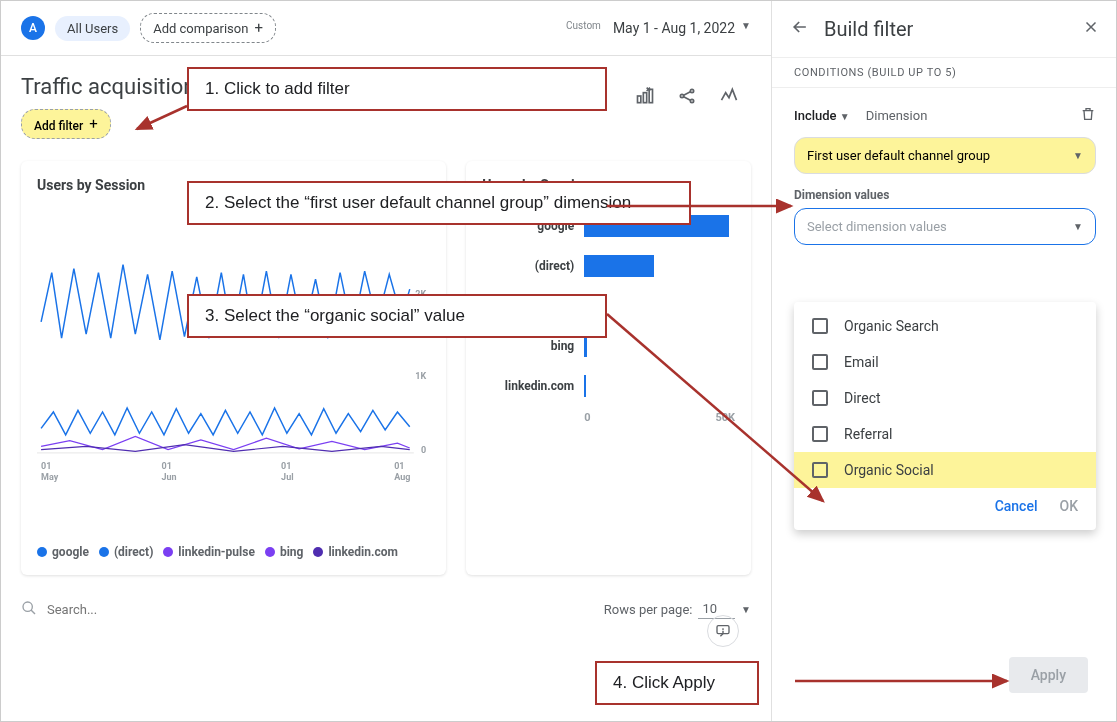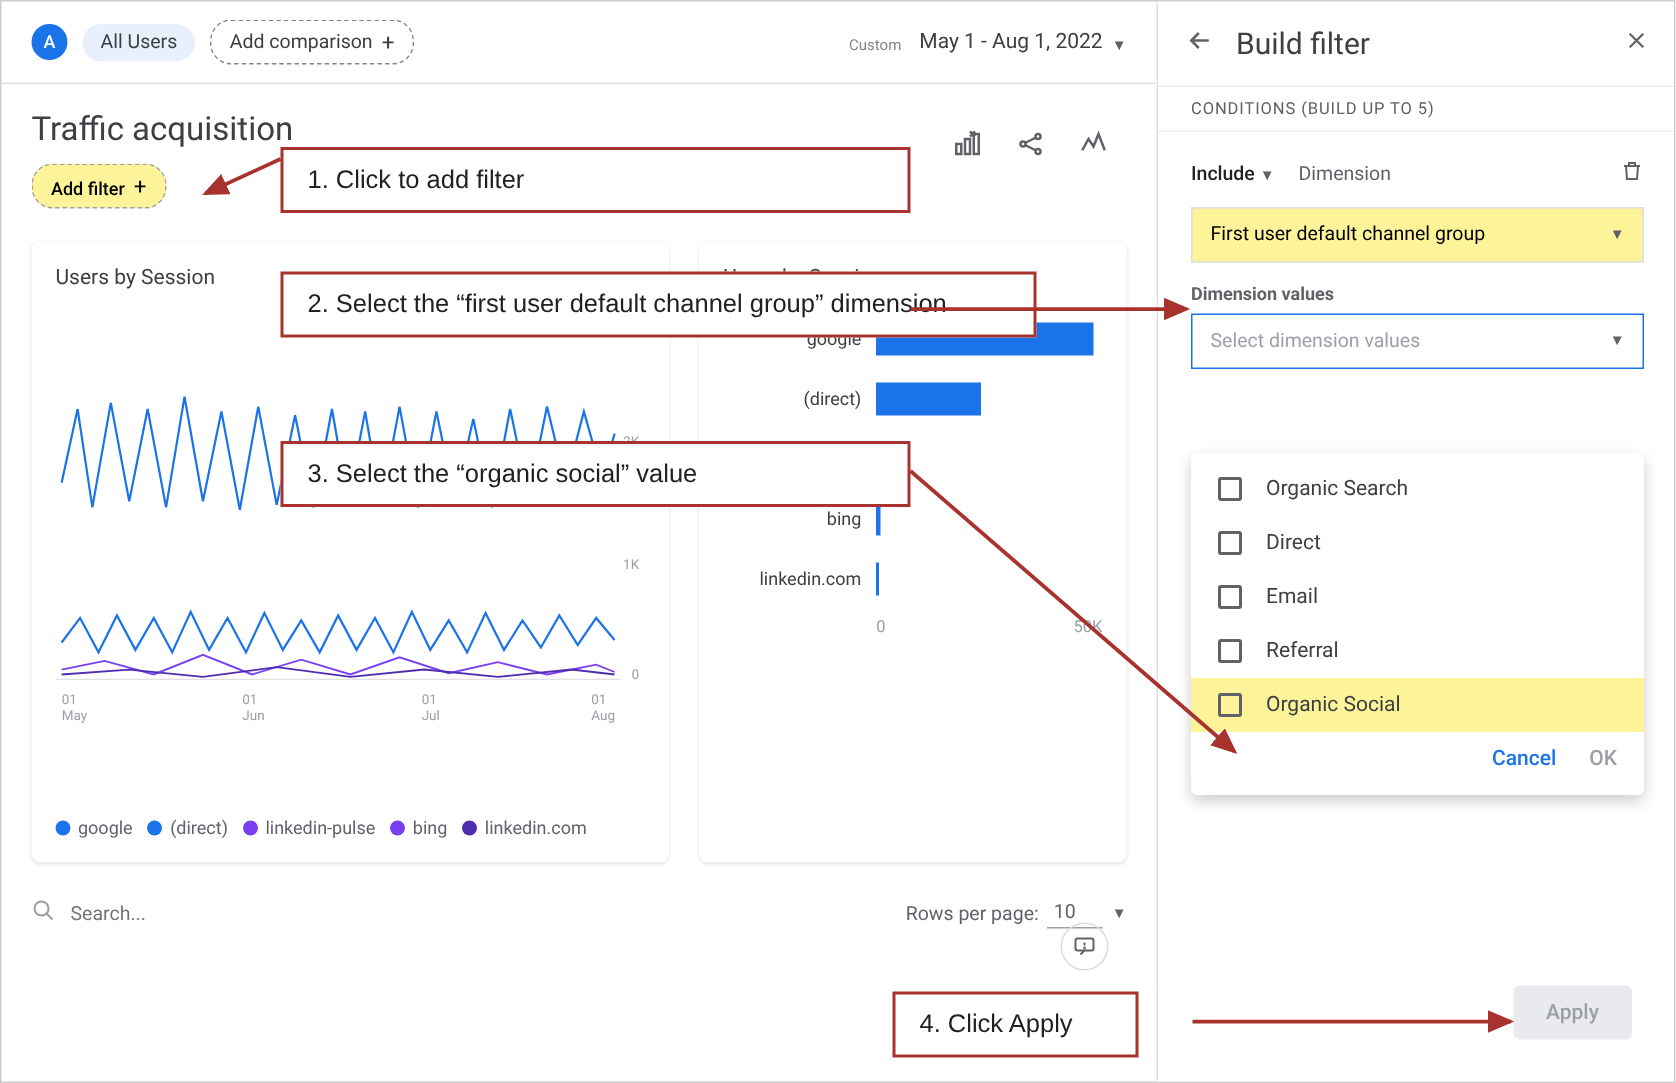--- a/index.html
+++ b/index.html
@@ -8,31 +8,31 @@
 .main-area { position: absolute; left: 0; top: 0; width: 770px; height: 722px; padding: 12px 20px; }
 .side-panel { position: absolute; left: 770px; top: 0; width: 347px; height: 722px; border-left: 1px solid #e0e0e0; background: #fff; }
 
 
 .topbar { display: flex; align-items: center; gap: 10px; margin-bottom: 12px; }
 .avatar { width: 24px; height: 24px; border-radius: 50%; background: #1a73e8; color: #fff; display: flex; align-items: center; justify-content: center; font-size: 12px; font-weight: 500; }
 .chip { display: inline-flex; align-items: center; gap: 6px; border-radius: 14px; padding: 5px 12px; font-size: 13px; color: #3c4043; cursor: pointer; }
 .chip-solid { background: #e8f0fe; }
 .chip-border { border: 1px dashed #80868b; }
 .spacer { flex: 1; }
-.date-range { font-size: 14px; color: #3c4043; display: flex; align-items: flex-end; gap: 6px; }
+.date-range { font-size: 14px; color: #3c4043; display: flex; align-items: flex-start; gap: 6px; }
 .custom-label { font-size: 10px; color: #80868b; margin-right: 6px; }
 .header-divider { border-top: 1px solid #e0e0e0; margin-left: -20px; margin-right: -20px; }
 
 .page-title { font-size: 22px; color: #3c4043; margin-top: 18px; margin-bottom: 10px; font-weight: 400; }
 .action-icons { position: absolute; top: 85px; right: 32px; display: flex; gap: 22px; color: #5f6368; font-size: 18px; }
 .add-filter-chip { display: inline-flex; align-items: flex-end; gap: 6px; border: 1px dashed #9aa0a6; border-radius: 14px; padding: 5px 12px; font-size: 12px; font-weight: 500; background: #fdf49a; }
 
 
 .card-row { display: flex; gap: 20px; margin-top: 22px; }
-.card { background: #fff; box-shadow: 0 1px 3px rgba(0,0,0,0.12); border-radius: 6px; flex: 1; padding: 16px; position: relative; }
+.card { background: #fff; box-shadow: 0 1px 3px rgba(0,0,0,0.12); border-radius: 6px; flex: 1; padding: 16px; position: relative; font-weight: bold; }
 .card-title { font-size: 14px; color: #3c4043; margin-bottom: 18px; }
 .chart-canvas { width: 100%; height: 320px; }
 .legend { display: flex; flex-wrap: wrap; gap: 10px; font-size: 12px; color: #5f6368; margin-top: 10px; }
 .legend-item { display: flex; align-items: center; gap: 5px; }
 .legend-dot { width: 10px; height: 10px; border-radius: 50%; }
 
 
 .bar-list { display: flex; flex-direction: column; gap: 18px; padding-top: 4px; }
 .bar-row { display: flex; align-items: center; gap: 10px; }
 .bar-label { font-size: 12px; color: #3c4043; width: 92px; text-align: right; }
@@ -47,21 +47,21 @@
 
 
 .panel-header { display: flex; align-items: center; gap: 14px; padding: 16px 18px; }
 .panel-title { font-size: 20px; color: #3c4043; flex: 1; }
 .panel-sub { font-size: 11px; letter-spacing: 0.6px; color: #5f6368; padding: 8px 22px; border-top: 1px solid #eee; border-bottom: 1px solid #eee; margin-bottom: 18px; }
 .condition-box { padding: 0 22px; position: relative; }
 .cond-top { display: flex; align-items: center; gap: 16px; margin-bottom: 12px; font-size: 13px; }
 .include { font-weight: 500; color: #202124; }
 .dimension-lbl { color: #5f6368; }
 .trash-icon { margin-left: auto; color: #5f6368; cursor: pointer; }
-.select-box { border: 1px solid #dadce0; border-radius: 0; padding: 10px 12px; font-size: 13px; display: flex; align-items: center; justify-content: space-between; margin-bottom: 14px; }
+.select-box { border: 1px solid #dadce0; border-radius: 12px; padding: 10px 12px; font-size: 13px; display: flex; align-items: center; justify-content: space-between; margin-bottom: 14px; }
 .select-box.hl { background: #fdf49a; }
 .select-box.focused { border-color: #1a73e8; }
 .field-label { font-size: 12px; color: #5f6368; margin-bottom: 6px; font-weight: bold; }
 .dropdown-list { position: absolute; top: 196px; left: 22px; right: 22px; background: #fff; box-shadow: 0 4px 10px rgba(0,0,0,0.2); border-radius: 4px; padding: 6px 0; }
 .check-row { display: flex; align-items: center; gap: 16px; padding: 10px 18px; font-size: 14px; color: #3c4043; cursor: pointer; }
 .check-row.hl { background: #fdf49a; align-items: flex-end; }
 .checkbox { width: 16px; height: 16px; border: 2px solid #5f6368; border-radius: 2px; }
 .dropdown-actions { display: flex; justify-content: flex-end; gap: 22px; padding: 10px 18px; font-size: 14px; }
 .action-cancel { color: #1a73e8; font-weight: 500; }
 .action-ok { color: #9aa0a6; font-weight: 500; }
@@ -282,46 +282,46 @@
     </div>
 
     <div class="dropdown-list">
       <div id="option-list">
           <div class="check-row">
             <div class="checkbox"></div>
             <span>Organic Search</span>
           </div>
           <div class="check-row">
             <div class="checkbox"></div>
+            <span>Email</span>
+          </div>
+          <div class="check-row">
+            <div class="checkbox"></div>
             <span>Direct</span>
-          </div>
-          <div class="check-row">
-            <div class="checkbox"></div>
-            <span>Email</span>
           </div>
           <div class="check-row">
             <div class="checkbox"></div>
             <span>Referral</span>
           </div>
           <div class="check-row hl">
             <div class="checkbox"></div>
             <span>Organic Social</span>
           </div>
         </div>
       <div class="dropdown-actions">
         <span class="action-cancel">Cancel</span>
         <span class="action-ok">OK</span>
       </div>
     </div>
   </div>
 
   <button class="apply-btn">Apply</button>
 </div>
 
-<div class="anno" style="left:186px;top:97px;width:420px;">1. Click to add filter</div>
+<div class="anno" style="left:186px;top:66px;width:420px;">1. Click to add filter</div>
 <div class="anno" style="left:186px;top:180px;width:504px;">2. Select the “first user default channel group” dimension</div>
 <div class="anno" style="left:186px;top:293px;width:420px;">3. Select the “organic social” value</div>
 <div class="anno" style="left:594px;top:660px;width:164px;">4. Click Apply</div>
 
 <svg class="arrow-svg" style="left:0;top:0" width="1117" height="722">
   <defs>
       <marker id="ah" markerWidth="8" markerHeight="8" refX="6" refY="3" orient="auto">
         <path d="M0,0 L7,3 L0,6 Z" class="arrowhead"></path>
       </marker>
     </defs>

